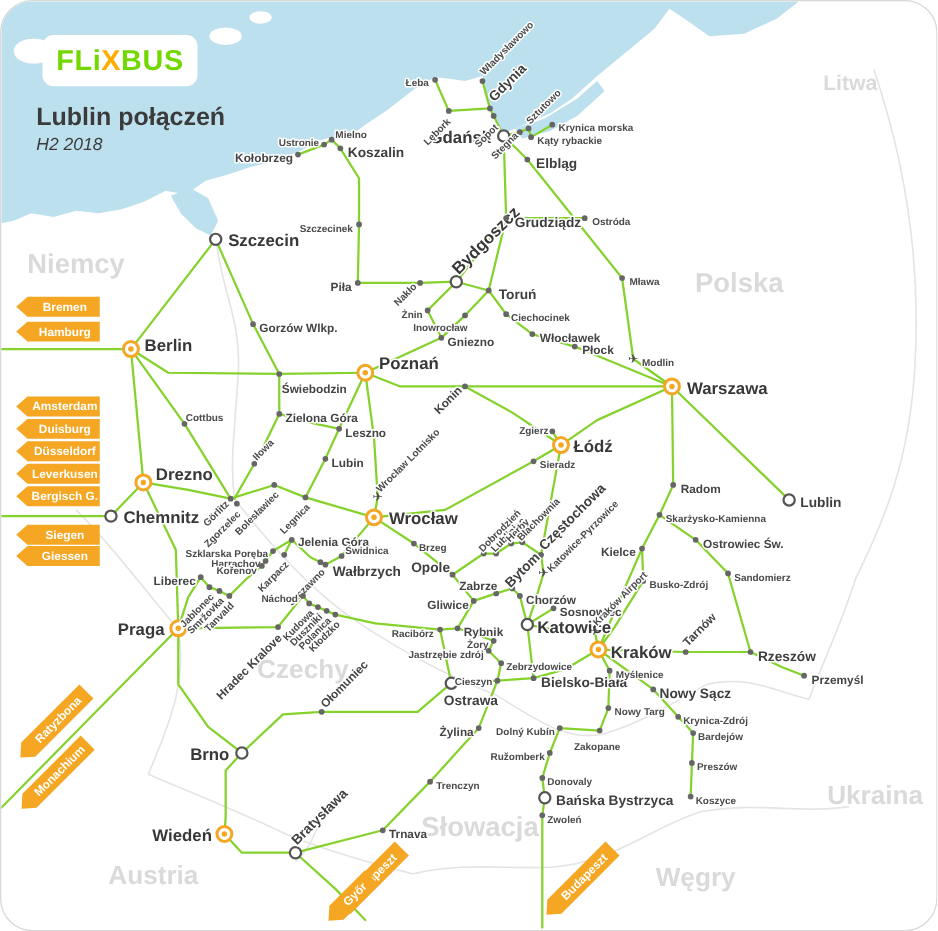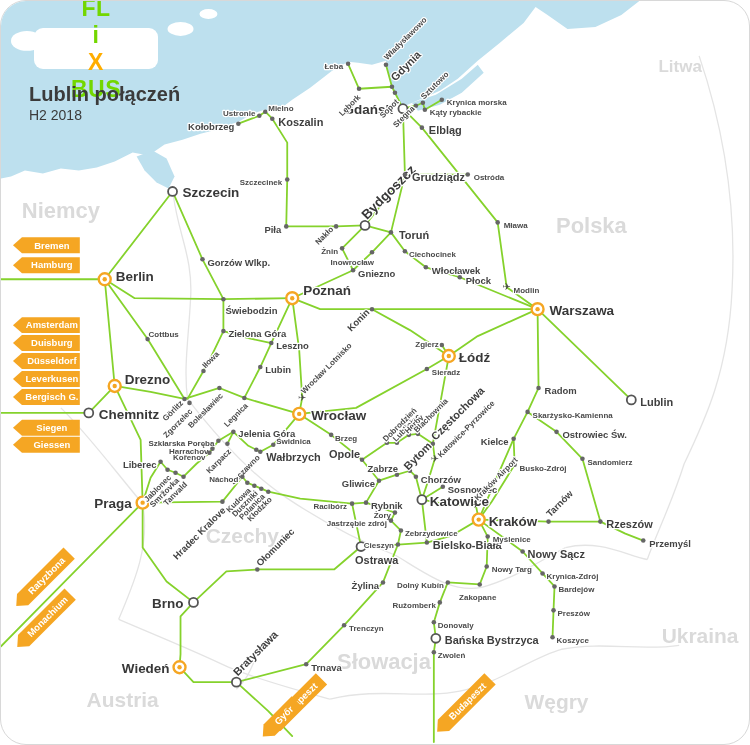--- a/index.html
+++ b/index.html
@@ -1,21 +1,21 @@
 <!DOCTYPE html>
 <html><head>
 <meta charset="utf-8">
 <style>
   html,body{margin:0;padding:0;background:#fff;}
   #frame{position:relative;width:748px;height:743px;border:1px solid #d8d8d8;border-radius:26px;overflow:hidden;background:#fff;font-family:"Liberation Sans",sans-serif;}
   #map-svg{position:absolute;left:0;top:0;}
-  #logo{position:absolute;left:33px;top:27px;width:124px;height:41px;background:#fff;border-radius:9px;display:flex;align-items:center;justify-content:center;font-weight:bold;font-size:23px;letter-spacing:.5px;flex-direction:column;}
+  #logo{position:absolute;left:33px;top:27px;width:124px;height:41px;background:#fff;border-radius:9px;display:flex;align-items:center;justify-content:center;font-weight:bold;font-size:23px;letter-spacing:.5px;}
   #logo .g{color:#73D700;} #logo .o{color:#FFAD00;}
   #title{position:absolute;left:28px;top:82px;font-size:20px;font-weight:bold;color:#3b3b3b;}
-  #subtitle{position:absolute;left:28px;top:106px;font-size:14px;color:#3b3b3b;}
+  #subtitle{position:absolute;left:28px;top:106px;font-size:14px;color:#3b3b3b;font-style:italic;}
 </style>
 </head>
 <body>
 
 <div id="frame">
   <svg id="map-svg" width="748" height="743" viewBox="0 0 750 745" xmlns="http://www.w3.org/2000/svg">
       <polygon points="0,0 640,0 622,14 596,26 568,28 548,14 536,6 524,22 500,42 478,60 458,78 440,90 424,97 410,103 403,106 398,97 392,86 388,70 386,60 372,64 358,62 348,61 332,70 310,87 292,99 276,111 264,109 252,113 240,120 220,128 200,133 182,139 164,144 148,155 132,152 114,161 96,167 78,170 60,168 42,173 24,170 10,176 0,178" fill="#BDE0EE"></polygon>
       <polygon points="412,102 436,94 462,78 478,64 484,72 462,92 440,104 418,110" fill="#BDE0EE"></polygon>
       <polygon points="136,156 152,150 166,158 174,176 168,188 156,182 144,170" fill="#BDE0EE"></polygon>
       <ellipse cx="26" cy="40" rx="16" ry="10" fill="#ffffff"></ellipse>

